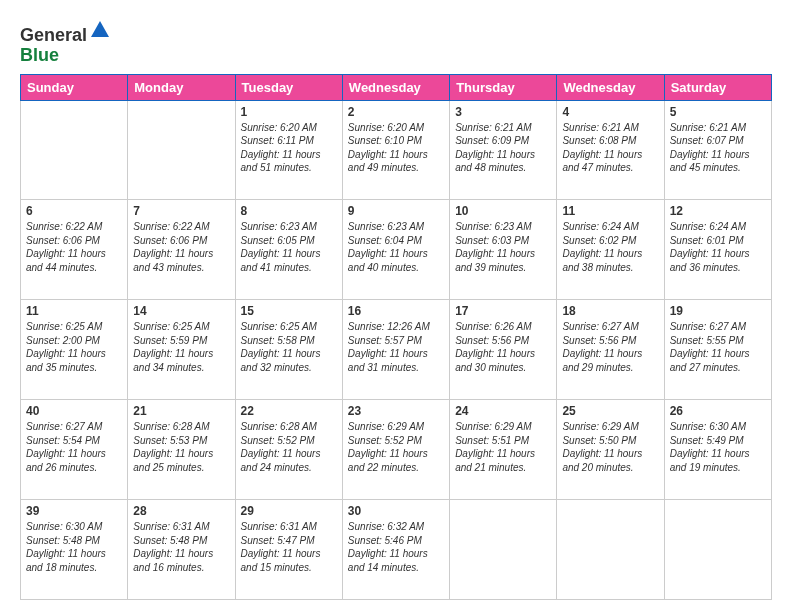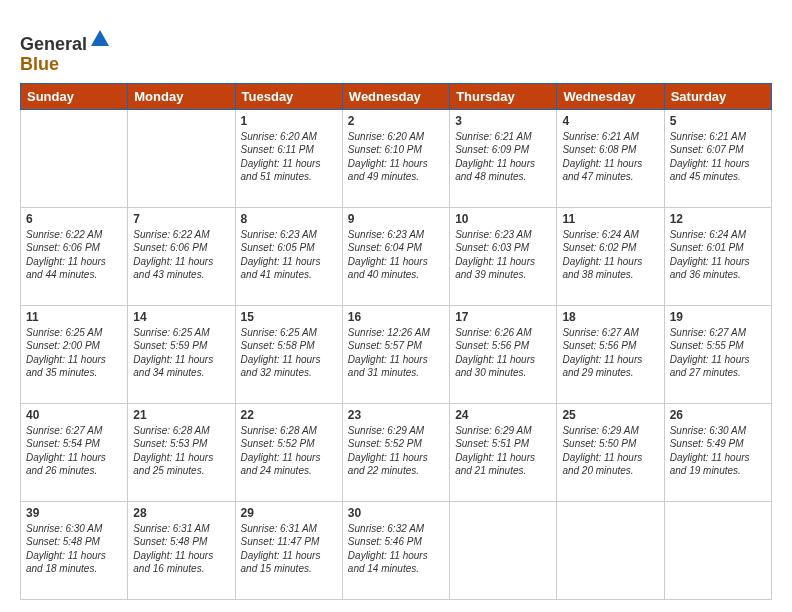--- a/index.html
+++ b/index.html
@@ -6,41 +6,41 @@
     body {
       font-family: Arial, sans-serif;
       background: #fff;
       width: 792px;
       height: 612px;
       overflow: hidden;
     }
     .page {
       width: 792px;
       height: 612px;
-      padding: 28px 20px 12px 20px;
+      padding: 19px 20px 12px 20px;
       display: flex;
       flex-direction: column;
     }
     .header {
       display: flex;
       justify-content: space-between;
       align-items: flex-start;
       margin-bottom: 8px;
     }
     .logo {
       display: flex;
       align-items: center;
     }
     .logo-text {
       font-size: 18px;
       font-weight: bold;
       line-height: 1.1;
     }
     .logo-general { color: #333; }
-    .logo-blue { color: #a16207; }
+    .logo-blue { color: #15803d; }
     .logo-icon {
       width: 22px;
       height: 22px;
       margin-left: 2px;
     }
     .title-block {
       text-align: right;
     }
     .month-title {
       font-size: 32px;
@@ -52,21 +52,21 @@
       color: #555;
     }
     .calendar {
       flex: 1;
       border: 1px solid #ccc;
       border-collapse: collapse;
       width: 100%;
       table-layout: fixed;
     }
     .calendar th {
-      background-color: #c2410c;
+      background-color: #ec4899;
       color: #fff;
       text-align: left;
       padding: 5px 6px;
       font-size: 13px;
       font-weight: bold;
       border: 1px solid #1565c0;
     }
     .calendar td {
       border: 1px solid #ccc;
       vertical-align: top;
@@ -300,21 +300,21 @@
           </td>
           <td>
             <span class="day-num">28</span>
             <div class="day-info">Sunrise: 6:31 AM
 Sunset: 5:48 PM
 Daylight: 11 hours and 16 minutes.</div>
           </td>
           <td>
             <span class="day-num">29</span>
             <div class="day-info">Sunrise: 6:31 AM
-Sunset: 11:47 PM
+Sunset: 5:47 PM
 Daylight: 11 hours and 15 minutes.</div>
           </td>
           <td>
             <span class="day-num">30</span>
             <div class="day-info">Sunrise: 6:32 AM
 Sunset: 5:46 PM
 Daylight: 11 hours and 14 minutes.</div>
           </td>
           <td class="empty"></td>
           <td class="empty"></td>

